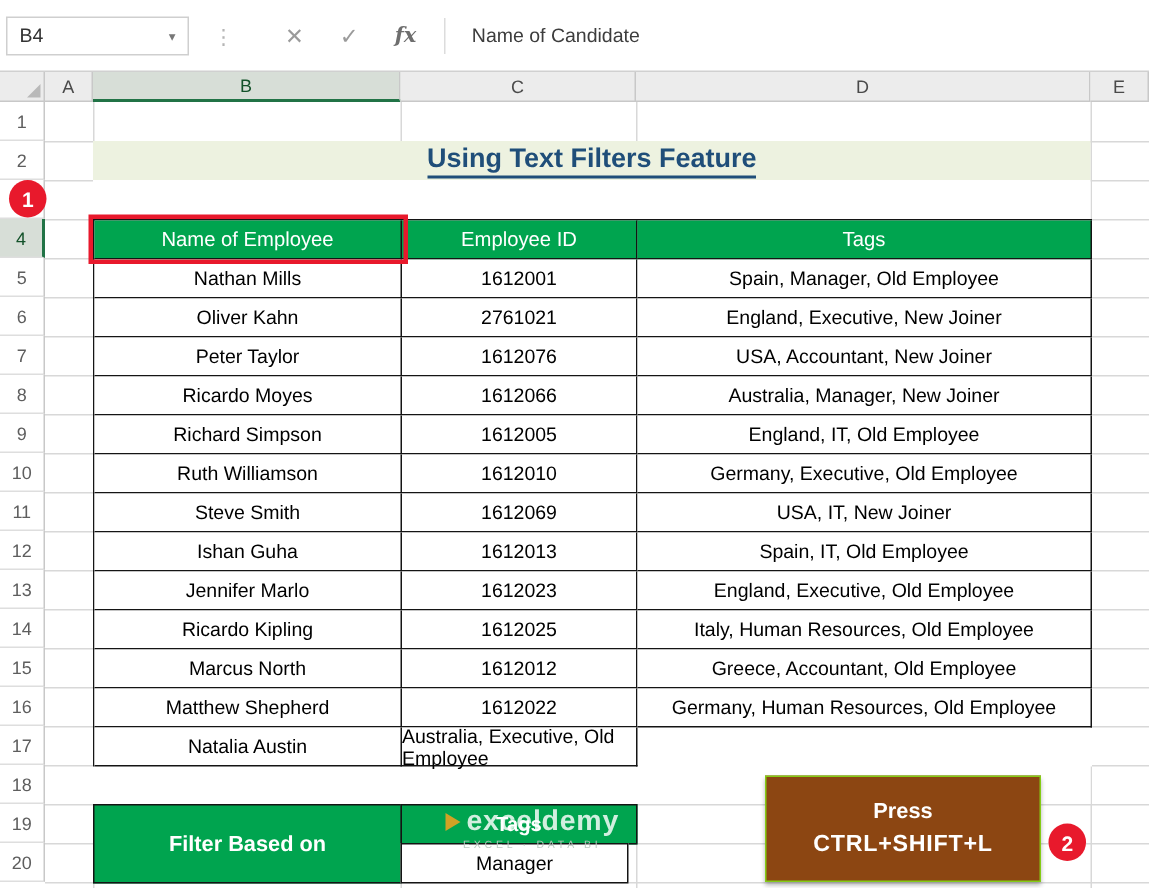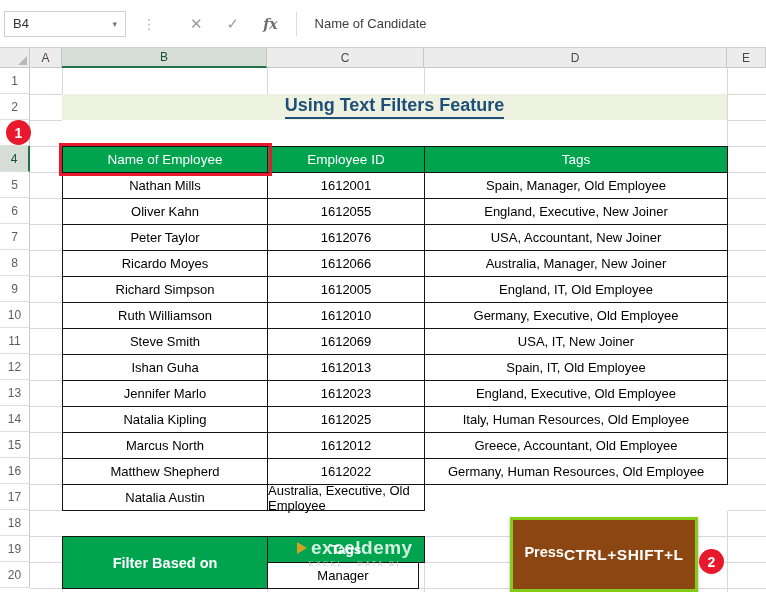--- a/index.html
+++ b/index.html
@@ -57,22 +57,22 @@
   
   .f-cell{position:absolute;box-sizing:border-box;border:1px solid var(--cell-border);background:#fff;
           display:flex;align-items:center;justify-content:center;font-size:13px;color:#000;z-index:2;}
   .f-green{background:var(--header-green);color:#fff;font-weight:bold;}
   #filter-label{left:62px;top:488px;width:206px;height:53px;font-size:14.5px;}
   #tags-header{left:267px;top:488px;width:158px;height:27px;font-size:13.5px;}
   #manager-cell{left:267px;top:514px;width:152px;height:27px;}
 
   
   .callout{position:absolute;left:510px;top:469px;width:182px;height:69px;background:var(--callout-brown);
-          border:3px solid #84cc16;box-shadow:0 2px 3px rgba(0,0,0,.3);color:#fff;display:flex;
-          flex-direction:row;align-items:center;justify-content:center;z-index:3;font-weight:bold;}
+          border:1px solid #84cc16;box-shadow:0 2px 3px rgba(0,0,0,.3);color:#fff;display:flex;
+          flex-direction:column;align-items:center;justify-content:center;z-index:3;font-weight:bold;}
   .callout .l1{font-size:14.5px;margin-bottom:5px;}
   .callout .l2{font-size:15.5px;letter-spacing:.5px;}
   .red-box{position:absolute;left:59px;top:95px;width:213px;height:33px;
           border:3px solid var(--annotation-red);box-sizing:border-box;z-index:5;}
   .badge{position:absolute;width:25px;height:25px;border-radius:50%;background:var(--annotation-red);
           color:#fff;display:flex;align-items:center;justify-content:center;font-size:14px;
           font-weight:bold;z-index:6;}
   #badge1{left:6px;top:72px;}
   #badge2{left:699px;top:501px;}
 
@@ -115,21 +115,21 @@
 
     <div id="emp-table">
       <div class="t-c t-h">Name of Employee</div>
       <div class="t-c t-h">Employee ID</div>
       <div class="t-c t-h">Tags</div>
 
       <div class="t-c">Nathan Mills</div>
         <div class="t-c">1612001</div>
         <div class="t-c">Spain, Manager, Old Employee</div>
       <div class="t-c">Oliver Kahn</div>
-        <div class="t-c">1612055</div>
+        <div class="t-c">2761021</div>
         <div class="t-c">England, Executive, New Joiner</div>
       <div class="t-c">Peter Taylor</div>
         <div class="t-c">1612076</div>
         <div class="t-c">USA, Accountant, New Joiner</div>
       <div class="t-c">Ricardo Moyes</div>
         <div class="t-c">1612066</div>
         <div class="t-c">Australia, Manager, New Joiner</div>
       <div class="t-c">Richard Simpson</div>
         <div class="t-c">1612005</div>
         <div class="t-c">England, IT, Old Employee</div>
@@ -138,21 +138,21 @@
         <div class="t-c">Germany, Executive, Old Employee</div>
       <div class="t-c">Steve Smith</div>
         <div class="t-c">1612069</div>
         <div class="t-c">USA, IT, New Joiner</div>
       <div class="t-c">Ishan Guha</div>
         <div class="t-c">1612013</div>
         <div class="t-c">Spain, IT, Old Employee</div>
       <div class="t-c">Jennifer Marlo</div>
         <div class="t-c">1612023</div>
         <div class="t-c">England, Executive, Old Employee</div>
-      <div class="t-c">Natalia Kipling</div>
+      <div class="t-c">Ricardo Kipling</div>
         <div class="t-c">1612025</div>
         <div class="t-c">Italy, Human Resources, Old Employee</div>
       <div class="t-c">Marcus North</div>
         <div class="t-c">1612012</div>
         <div class="t-c">Greece, Accountant, Old Employee</div>
       <div class="t-c">Matthew Shepherd</div>
         <div class="t-c">1612022</div>
         <div class="t-c">Germany, Human Resources, Old Employee</div>
       <div class="t-c">Natalia Austin</div>
         <div class="t-c">Australia, Executive, Old Employee</div>

